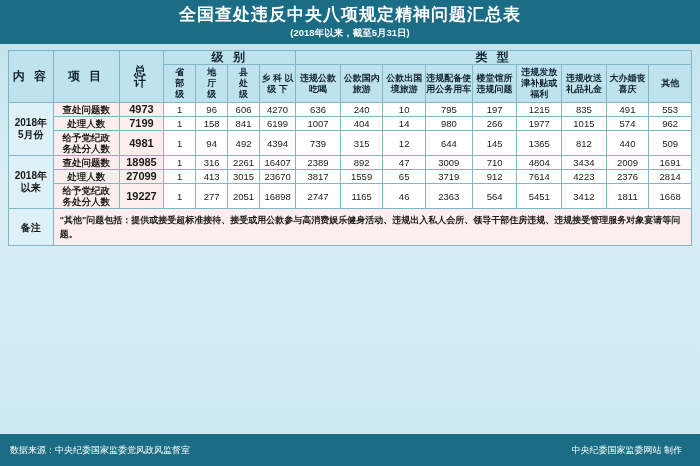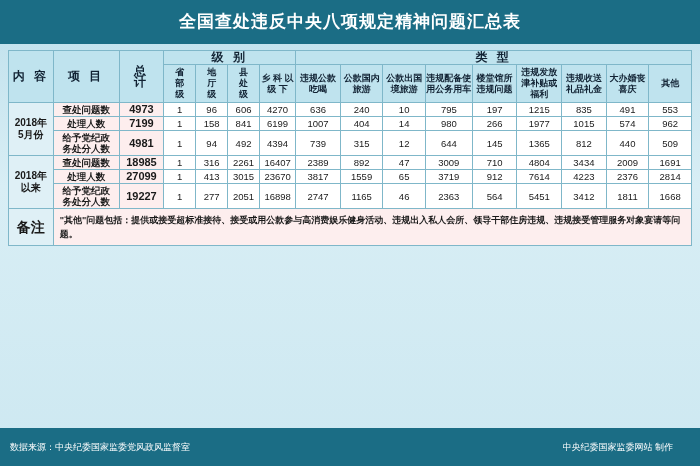--- a/index.html
+++ b/index.html
@@ -92,42 +92,43 @@
     background:#fdeeee;
     text-align:left;
     font-size:9px;
     line-height:14px;
     padding:4px 6px;
     font-weight:bold;
   }
   td.notelabel{
     background:#dff0f6;
     font-weight:bold;
-    font-size:14px;
+    font-size:10px;
   }
   
   .footer{
     position:absolute;
     left:0;bottom:0;
-    width:700px;height:38px;
+    width:700px;height:32px;
     background:#1b6d85;
     color:#ffffff;
     font-size:9px;
     display:flex;align-items:center;
   }
   .footer .left{margin-left:10px;}
-  .footer .right{margin-left:auto;margin-right:27px;text-align:center;}
+  .footer .right{margin-left:auto;margin-right:18px;text-align:center;}
 </style>
 </head>
 <body>
 
 <div class="page">
 
   <div class="header">
     <div class="title">全国查处违反中央八项规定精神问题汇总表</div>
+    <div class="subtitle">(2018年以来，截至5月31日)</div>
   </div>
 
   <div class="tablewrap">
     <table>
       <colgroup>
         <col style="width:42px">
         <col style="width:62px">
         <col style="width:42px">
         <col style="width:30px">
         <col style="width:30px">

